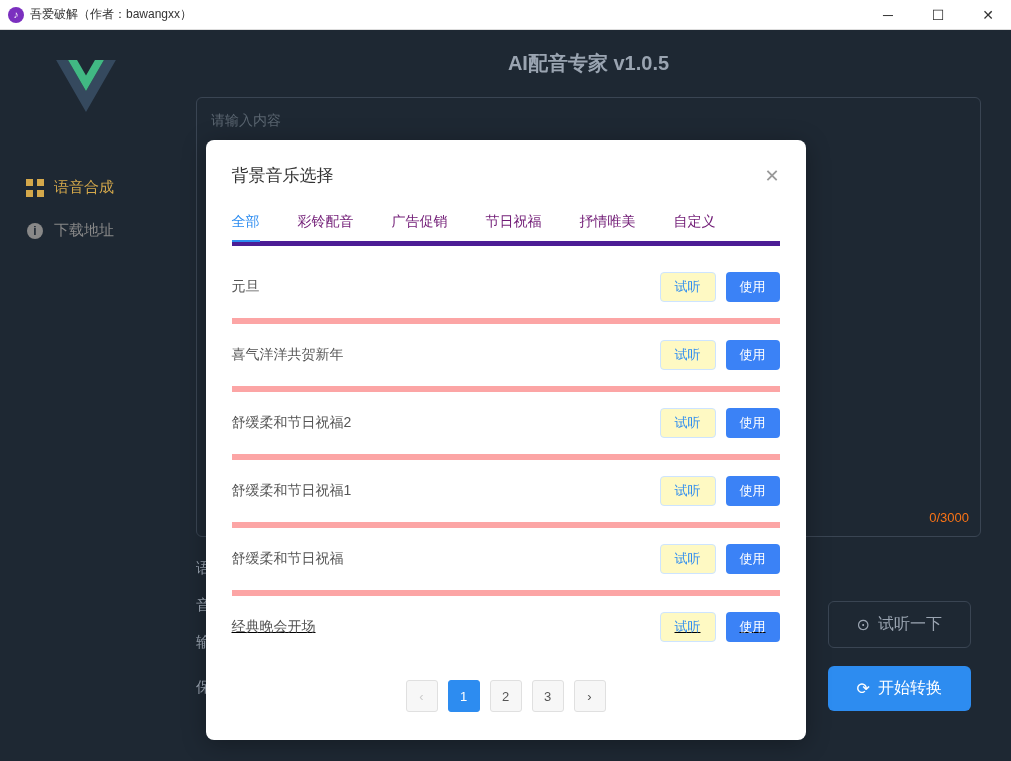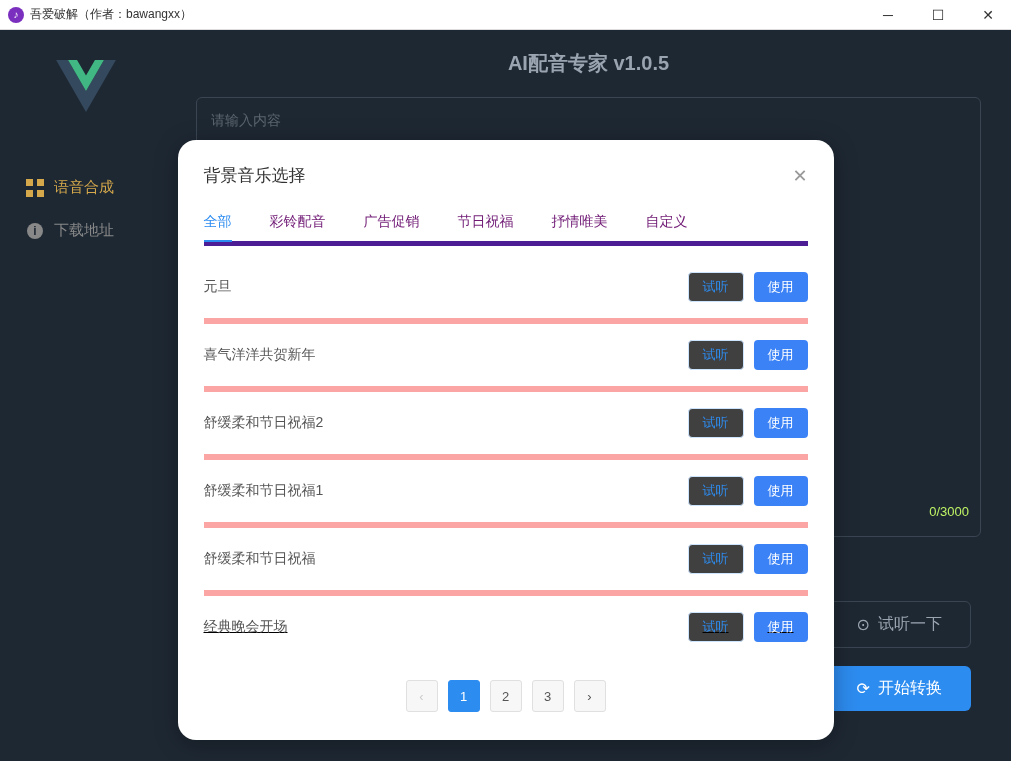--- a/index.html
+++ b/index.html
@@ -23,58 +23,58 @@
 .nav-item .nav-icon { width: 18px; height: 18px; margin-right: 10px; display: inline-flex; }
 .nav-item.active .grid-icon rect { fill: #d4a84b; }
 .nav-item .info-icon circle { fill: #888; }
 
 
 .main { flex: 1; background: #1e2833; padding: 20px 30px; position: relative; }
 .app-title { text-align: center; color: #9aa4b1; font-size: 20px; font-weight: bold; margin-bottom: 20px; }
 .textarea-wrap { position: relative; }
 .textarea { width: 100%; height: 440px; background: transparent; border: 1px solid #3a4553; border-radius: 6px; padding: 14px; color: #ccc; font-size: 14px; resize: none; }
 .textarea::placeholder { color: #5a6570; }
-.char-count { position: absolute; right: 12px; bottom: 22px; color: #bef264; font-size: 13px; }
+.char-count { position: absolute; right: 12px; bottom: 16px; color: #f97316; font-size: 13px; }
 
 .form-row { display: flex; align-items: center; margin-top: 18px; color: #9aa4b1; font-size: 15px; }
 .form-label { min-width: 80px; }
 .radio-group { display: flex; gap: 30px; margin-left: 5px; }
 .radio-item { display: flex; align-items: center; gap: 6px; cursor: pointer; }
 .radio-dot { width: 14px; height: 14px; border-radius: 50%; border: 2px solid #888; display:inline-block; position: relative; }
 .radio-item.checked .radio-dot { border-color: #2d8cf0; }
 .radio-item.checked .radio-dot::after { content:''; position:absolute; width:6px; height:6px; background:#2d8cf0; border-radius:50%; top:2px; left:2px; }
 .radio-item.checked { color: #2d8cf0; }
 
 .path-input { flex: 1; max-width: 330px; height: 34px; background: transparent; border: 1px solid #3a4553; border-radius: 4px; padding: 0 10px; color: #5a6570; font-size: 14px; margin-left: 5px; }
 .link-btn { color: #2d8cf0; margin-left: 16px; cursor: pointer; font-size: 15px; }
 
 .action-buttons { position: absolute; right: 40px; bottom: 50px; display: flex; flex-direction: column; gap: 18px; }
 .btn { padding: 12px 28px; border-radius: 6px; font-size: 16px; cursor: pointer; border: none; display: flex; align-items: center; gap: 8px; justify-content: center; }
 .btn-outline { background: transparent; border: 1px solid #3a4553; color: #9aa4b1; }
 .btn-primary { background: #2d8cf0; color: #fff; }
 
 
 .modal-overlay { position: absolute; top: 30px; left: 0; right: 0; bottom: 0; display: flex; align-items: flex-start; justify-content: center; padding-top: 110px; }
-.modal { width: 656px; background: #fff; border-radius: 18px; box-shadow: 0 4px 24px rgba(0,0,0,0.3); padding: 24px 26px 28px; }
+.modal { width: 600px; background: #fff; border-radius: 8px; box-shadow: 0 4px 24px rgba(0,0,0,0.3); padding: 24px 26px 28px; }
 .modal-header { display: flex; justify-content: space-between; align-items: center; margin-bottom: 16px; }
 .modal-title { font-size: 17px; color: #333; font-weight: 500; }
 .modal-close { color: #999; font-size: 18px; cursor: pointer; background:none; border:none; }
 
 .tabs { display: flex; gap: 38px; border-bottom: 5px solid #4c1d95; margin-bottom: 10px; }
 .tab { padding: 10px 0; font-size: 14px; color: #701a75; cursor: pointer; position: relative; }
 .tab.active { color: #2d8cf0; }
 .tab.active::after { content:''; position:absolute; bottom:-1px; left:0; right:0; height:2px; background:#2d8cf0; }
 
 .music-list { }
 .music-item { display: flex; align-items: center; justify-content: space-between; padding: 16px 0; border-bottom: 6px solid #fca5a5; }
 .music-item:last-child { border-bottom: none; text-decoration: underline; }
 .music-name { font-size: 14px; color: #555; }
 .music-actions { display: flex; gap: 10px; }
 .btn-sm { padding: 5px 14px; border-radius: 4px; font-size: 13px; cursor: pointer; }
-.btn-preview { background: #404040; color: #2d8cf0; border: 1px solid #cde4ff; }
+.btn-preview { background: #fef9c3; color: #2d8cf0; border: 1px solid #cde4ff; }
 .btn-use { background: #3b82f6; color: #fff; border: none; }
 
 .pagination { display: flex; justify-content: center; gap: 10px; margin-top: 22px; }
 .page-btn { width: 32px; height: 32px; border: 1px solid #e0e0e0; background: #f7f7f7; color: #555; border-radius: 3px; cursor: pointer; font-size: 13px; display:flex; align-items:center; justify-content:center; }
 .page-btn.active { background: #2d8cf0; color: #fff; border-color: #2d8cf0; }
 .page-btn.disabled { color: #ccc; cursor: not-allowed; }
 </style>
 </head>
 <body>
 

